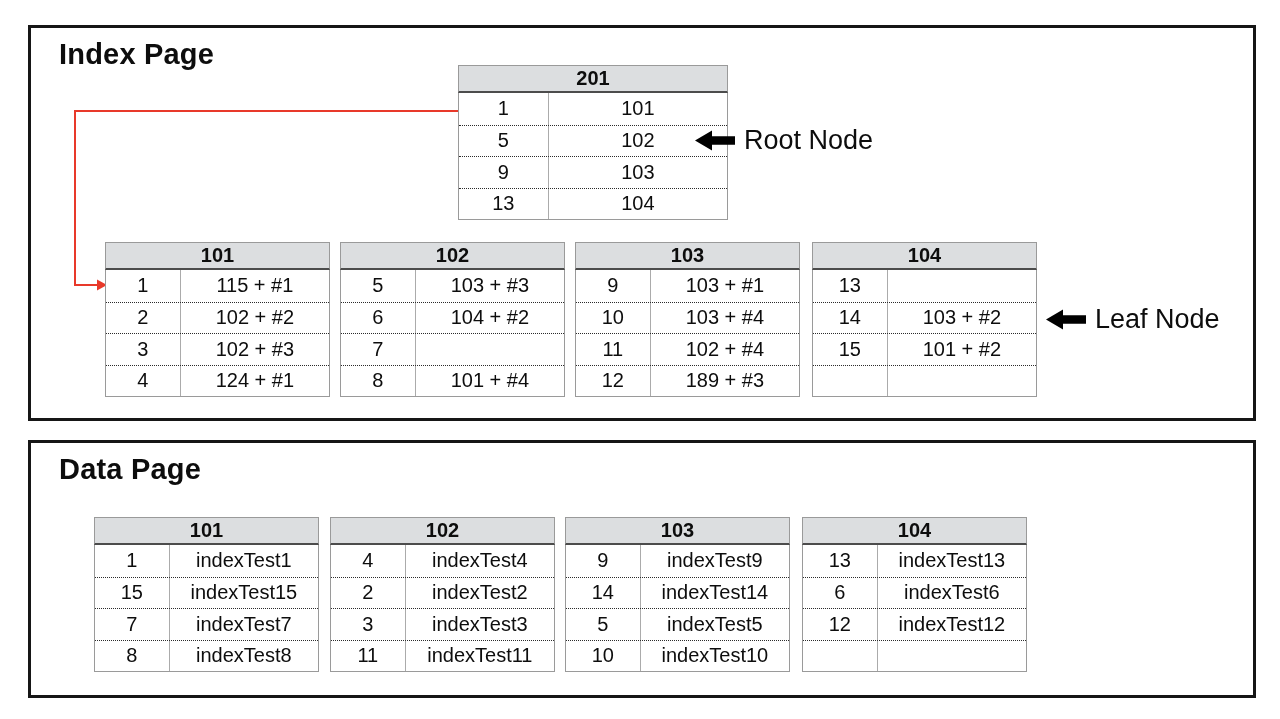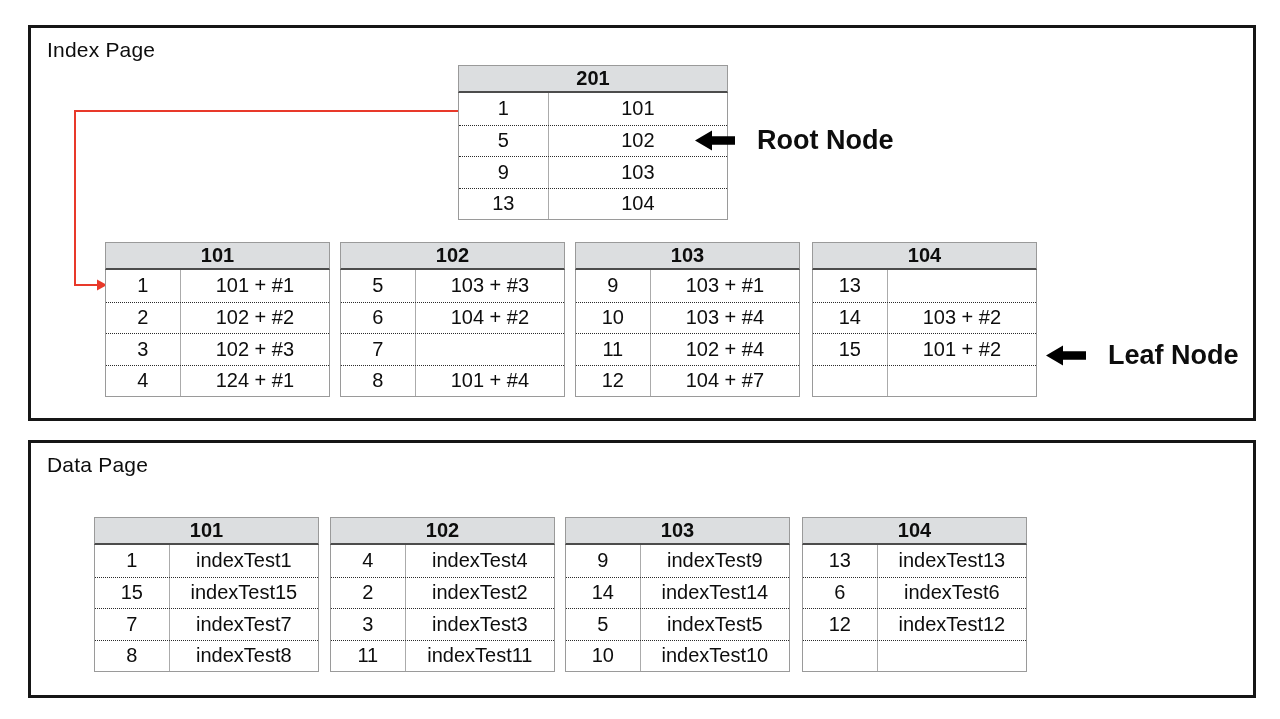--- a/index.html
+++ b/index.html
@@ -17,43 +17,43 @@
     width:1280px;height:719px;background:#ffffff;overflow:hidden;
     font-family:"Liberation Sans","DejaVu Sans",sans-serif;color:var(--ink);
   }
   .page{position:relative;width:1280px;height:719px;background:#ffffff;}
   .box{
     position:absolute;border:3px solid var(--box-border);background:#ffffff;
   }
   .index-box{left:28px;top:25px;width:1228px;height:396px;}
   .data-box{left:28px;top:440px;width:1228px;height:258px;}
   .box-title{
-    position:absolute;left:16px;top:10px;
-    font-size:21px;font-weight:normal;letter-spacing:0.2px;
+    position:absolute;left:28px;top:10px;
+    font-size:29px;font-weight:bold;letter-spacing:0.2px;
   }
   .tbl{position:absolute;}
   .tbl-header{
     height:28px;display:flex;align-items:center;justify-content:center;
     background:var(--header-bg);
     border:1.5px solid var(--table-border);
     border-bottom:2px solid var(--header-underline);
     font-size:20px;font-weight:bold;
   }
   .tbl-body{
     border:1.5px solid var(--table-border);
     border-top:none;background:#ffffff;
   }
   .tr{display:flex;height:31.5px;border-top:1px dotted var(--row-divider);}
   .tr:first-child{border-top:none;}
   .td{display:flex;align-items:center;justify-content:center;font-size:20px;white-space:nowrap;}
   .td.key{width:33.5%;border-right:1.5px solid var(--col-divider);}
   .td.val{flex:1;}
   .node-label{
-    position:absolute;display:flex;align-items:center;gap:22px;
-    font-size:27px;font-weight:bold;white-space:nowrap;
+    position:absolute;display:flex;align-items:center;gap:9px;
+    font-size:27px;font-weight:normal;white-space:nowrap;
   }
   .arrow-icon{display:block;fill:#000000;}
   .connector{position:absolute;left:0;top:0;pointer-events:none;}
   .red-line{fill:none;stroke:var(--connector-red);stroke-width:2px;}
   .red-head{fill:var(--connector-red);}
 </style>
 </head>
 <body>
 
 <div class="page">
@@ -93,21 +93,21 @@
         <polygon points="0,11.5 17,1.5 17,7.2 40,7.2 40,15.8 17,15.8 17,21.5"></polygon>
       </svg>
       <span>Root Node</span>
     </div>
 
     <div class="tbl" style="left:74px;top:214px;width:225px;">
       <div class="tbl-header">101</div>
       <div class="tbl-body">
           <div class="tr">
             <div class="td key">1</div>
-            <div class="td val">101 + #1</div>
+            <div class="td val">115 + #1</div>
           </div>
           <div class="tr">
             <div class="td key">2</div>
             <div class="td val">102 + #2</div>
           </div>
           <div class="tr">
             <div class="td key">3</div>
             <div class="td val">102 + #3</div>
           </div>
           <div class="tr">
@@ -146,21 +146,21 @@
           <div class="tr">
             <div class="td key">10</div>
             <div class="td val">103 + #4</div>
           </div>
           <div class="tr">
             <div class="td key">11</div>
             <div class="td val">102 + #4</div>
           </div>
           <div class="tr">
             <div class="td key">12</div>
-            <div class="td val">104 + #7</div>
+            <div class="td val">189 + #3</div>
           </div>
         </div>
     </div>
     <div class="tbl" style="left:781px;top:214px;width:225px;">
       <div class="tbl-header">104</div>
       <div class="tbl-body">
           <div class="tr">
             <div class="td key">13</div>
           </div>
           <div class="tr">
@@ -171,21 +171,21 @@
             <div class="td key">15</div>
             <div class="td val">101 + #2</div>
           </div>
           <div class="tr">
             <div class="td key"></div>
             <div class="td val"></div>
           </div>
         </div>
     </div>
 
-    <div class="node-label" style="left:1015px;top:276px;margin-top:36px;">
+    <div class="node-label" style="left:1015px;top:276px;">
       <svg class="arrow-icon" width="40" height="23" viewBox="0 0 40 23">
         <polygon points="0,11.5 17,1.5 17,7.2 40,7.2 40,15.8 17,15.8 17,21.5"></polygon>
       </svg>
       <span>Leaf Node</span>
     </div>
   </section>
 
   <section class="box data-box">
     <h1 class="box-title">Data Page</h1>
 

